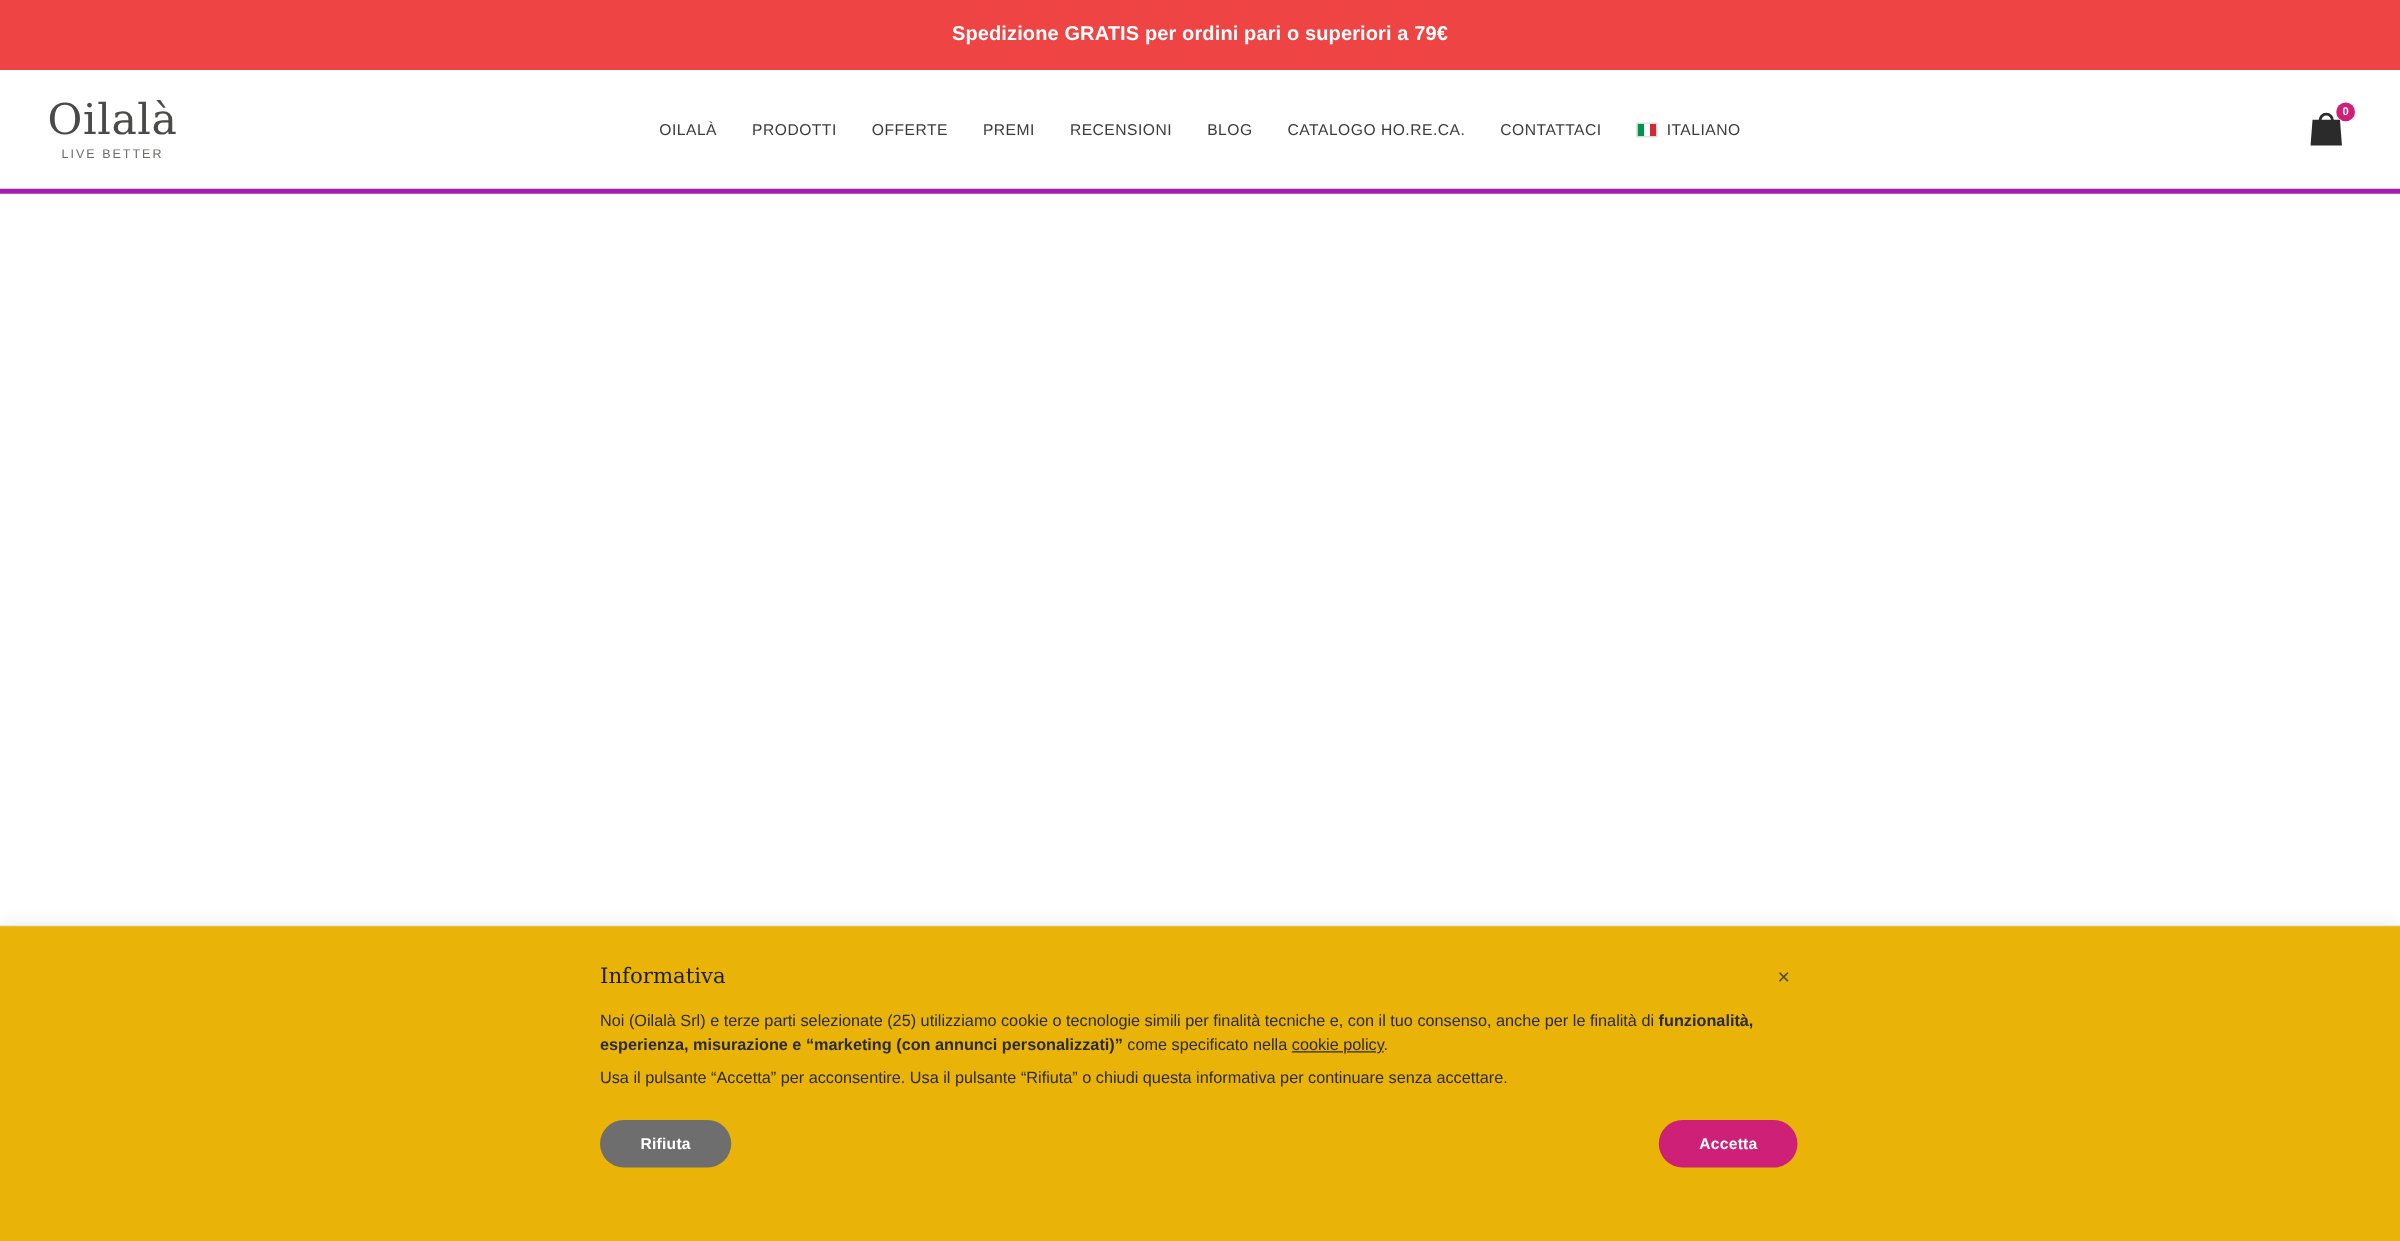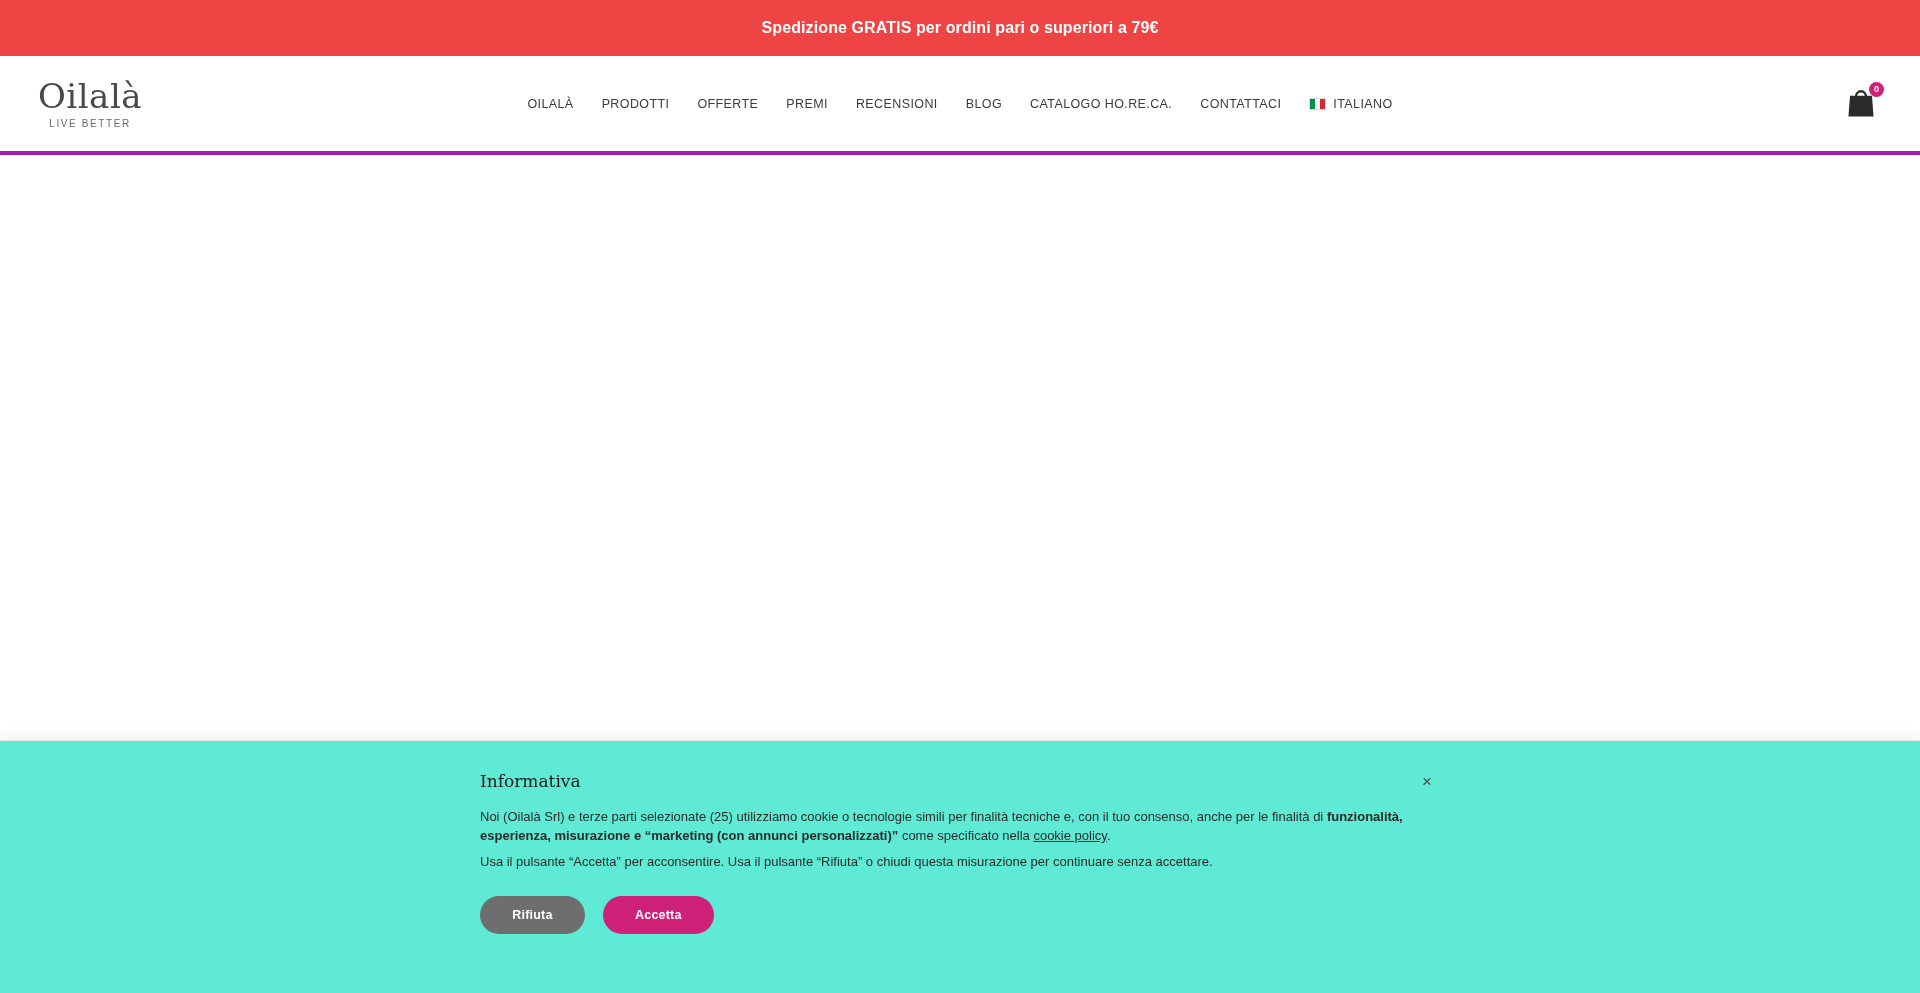--- a/index.html
+++ b/index.html
@@ -122,21 +122,21 @@
     background: #ffffff;
   }
 
   
   .cookie-banner {
     position: absolute;
     left: 0;
     right: 0;
     bottom: 0;
     height: 253px;
-    background: #5eead4;
+    background: #eab308;
     border-top: 1px solid #e6e6e6;
     box-shadow: 0 -2px 14px rgba(0,0,0,0.07);
     padding: 30px 0 0 0;
   }
   .cookie-inner {
     width: 960px;
     margin: 0 auto;
     position: relative;
   }
   .cookie-title {
@@ -163,21 +163,21 @@
     max-width: 930px;
   }
   .cookie-p b { font-weight: bold; }
   .cookie-link {
     color: #2b2b2b;
     text-decoration: underline;
     cursor: pointer;
   }
   .cookie-actions {
     display: flex;
-    justify-content: flex-start;
+    justify-content: space-between;
     gap: 18px;
     margin-top: 24px;
     padding-right: 2px;
   }
   .btn {
     border: none;
     border-radius: 22px;
     font-size: 12.5px;
     font-weight: bold;
     padding: 12px 32px;
@@ -246,20 +246,20 @@
 
 <div class="cookie-banner">
   <div class="cookie-inner">
     <div class="cookie-title">Informativa</div>
     <div class="cookie-close">×</div>
 
     <p class="cookie-p">
       <span>Noi (Oilalà Srl) e terze parti selezionate (25) utilizziamo cookie o tecnologie simili per finalità tecniche e, con il tuo consenso, anche per le finalità di </span><b>funzionalità, esperienza, misurazione e “marketing (con annunci personalizzati)”</b><span> come specificato nella </span><span class="cookie-link">cookie policy</span><span>.</span>
     </p>
 
-    <p class="cookie-p">Usa il pulsante “Accetta” per acconsentire. Usa il pulsante “Rifiuta” o chiudi questa misurazione per continuare senza accettare.</p>
+    <p class="cookie-p">Usa il pulsante “Accetta” per acconsentire. Usa il pulsante “Rifiuta” o chiudi questa informativa per continuare senza accettare.</p>
 
     <div class="cookie-actions">
       <button class="btn btn-reject">Rifiuta</button>
       <button class="btn btn-accept">Accetta</button>
     </div>
   </div>
 </div>
 
 </body></html>

